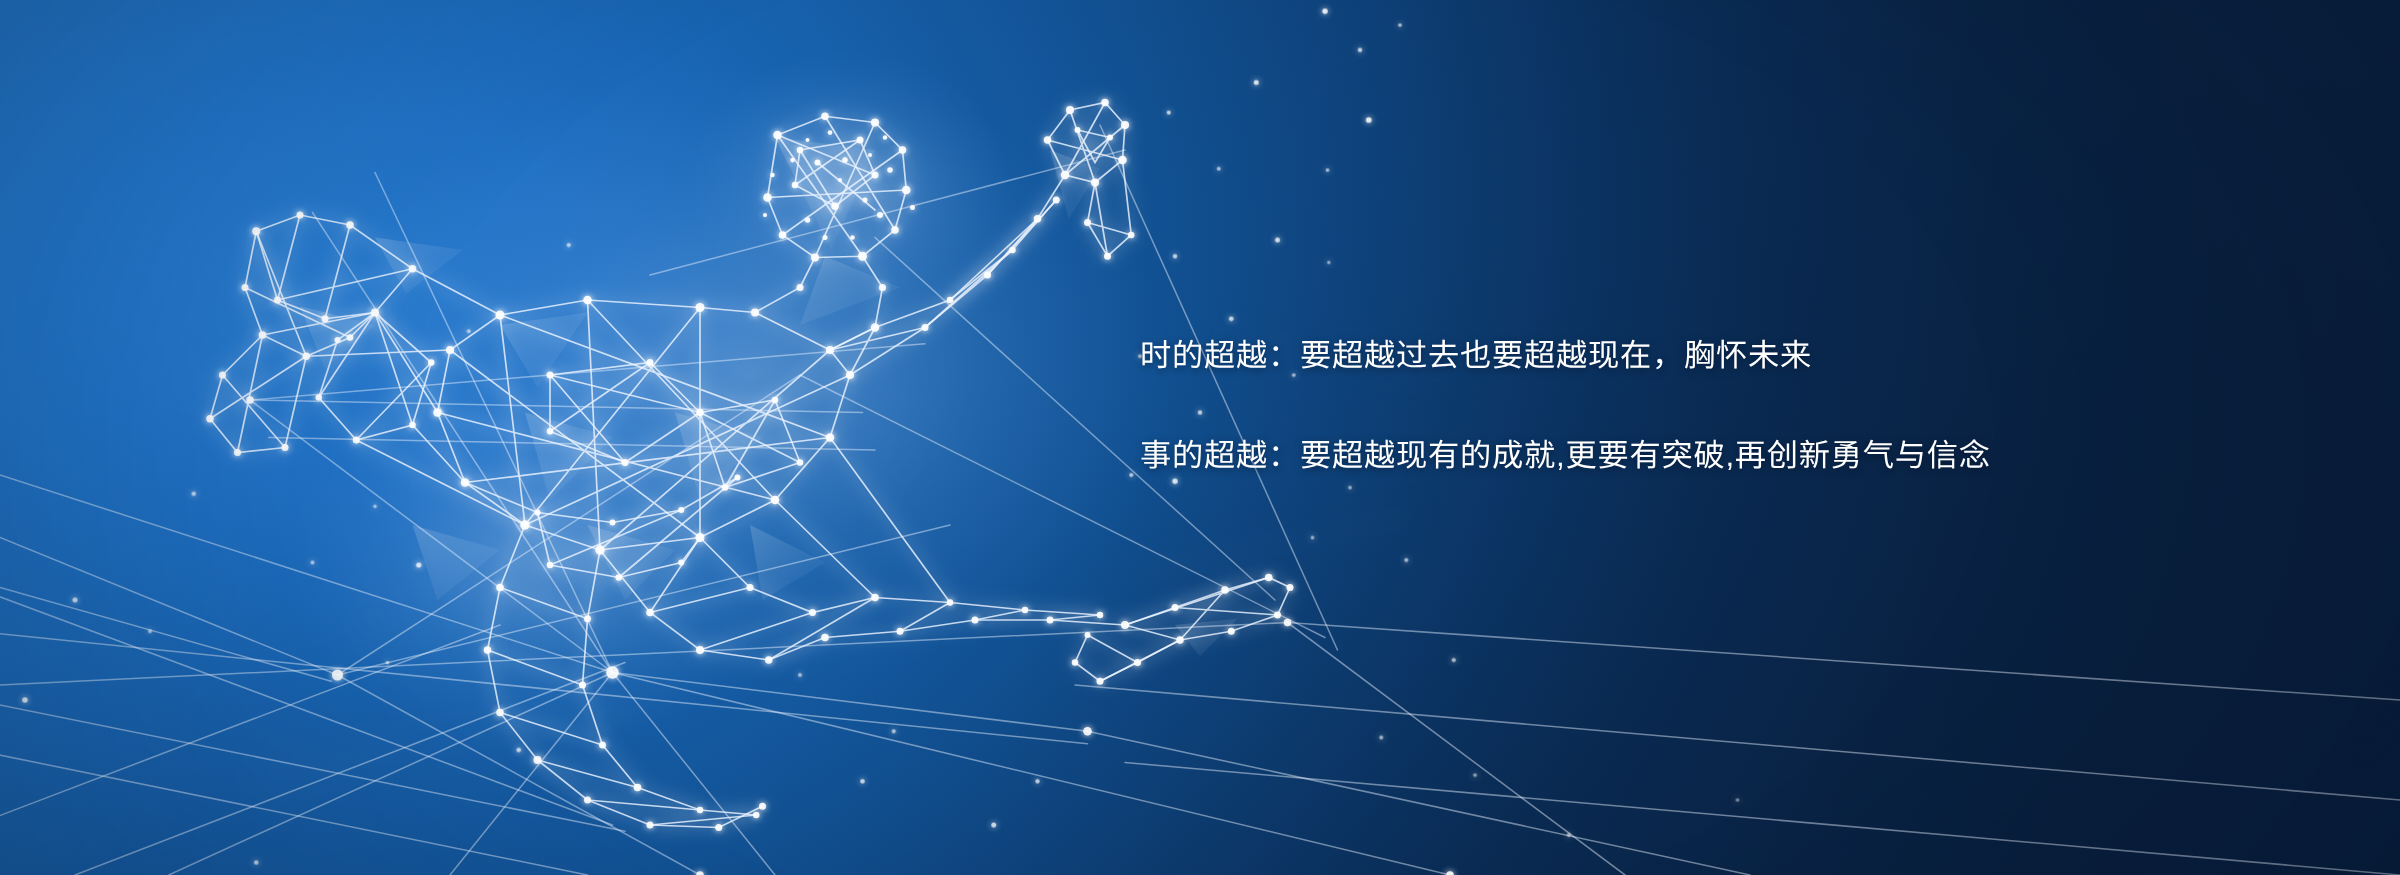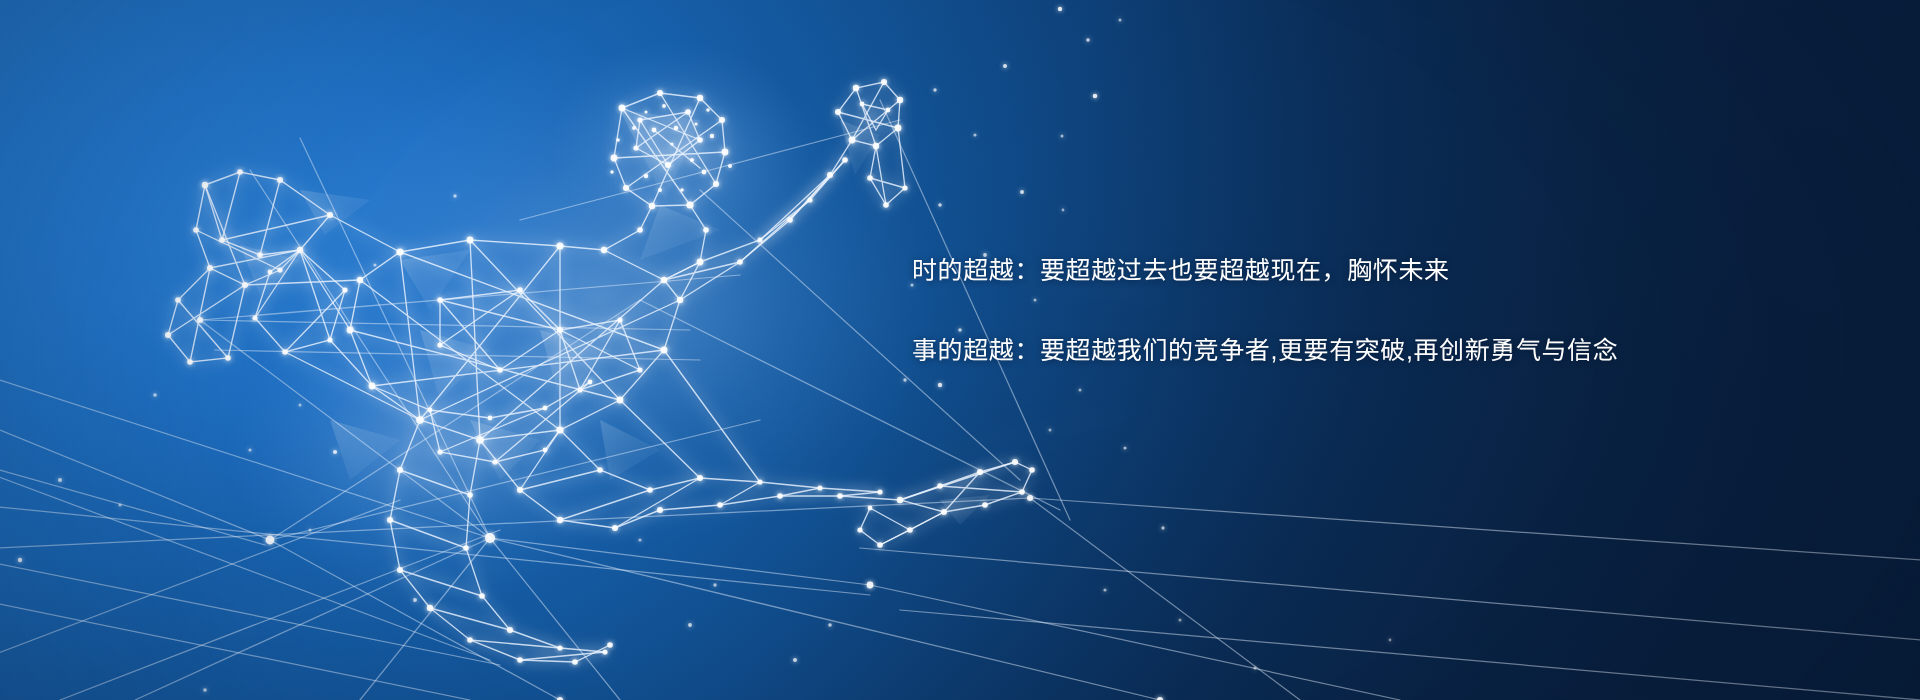--- a/index.html
+++ b/index.html
@@ -67,21 +67,21 @@
     stroke: #eaf3ff;
     fill: none;
     stroke-linecap: round;
   }
   .art .node { fill: #ffffff; }
 
   
   .text-block {
     position: absolute;
     left: 912px;
-    top: 230px;
+    top: 245px;
     width: 900px;
   }
   .text-line {
     color: #ffffff;
     font-size: 25px;
     line-height: 80px;
     letter-spacing: 0.6px;
     white-space: nowrap;
     text-shadow: 0 1px 6px rgba(2,14,34,0.55);
   }
@@ -462,16 +462,16 @@
       <path d="M980,270 L1180,300"></path>
       <path d="M900,460 L1140,410"></path>
       <path d="M200,620 L520,570"></path>
     </g>
   </svg>
 
   <div class="bg-vignette"></div>
 
   <div class="text-block">
     <div class="text-line">时的超越：要超越过去也要超越现在，胸怀未来</div>
-    <div class="text-line">事的超越：要超越我们的竞争者,更要有突破,再创新勇气与信念</div>
+    <div class="text-line">事的超越：要超越现有的成就,更要有突破,再创新勇气与信念</div>
   </div>
 
 </div>
 
 </body></html>

